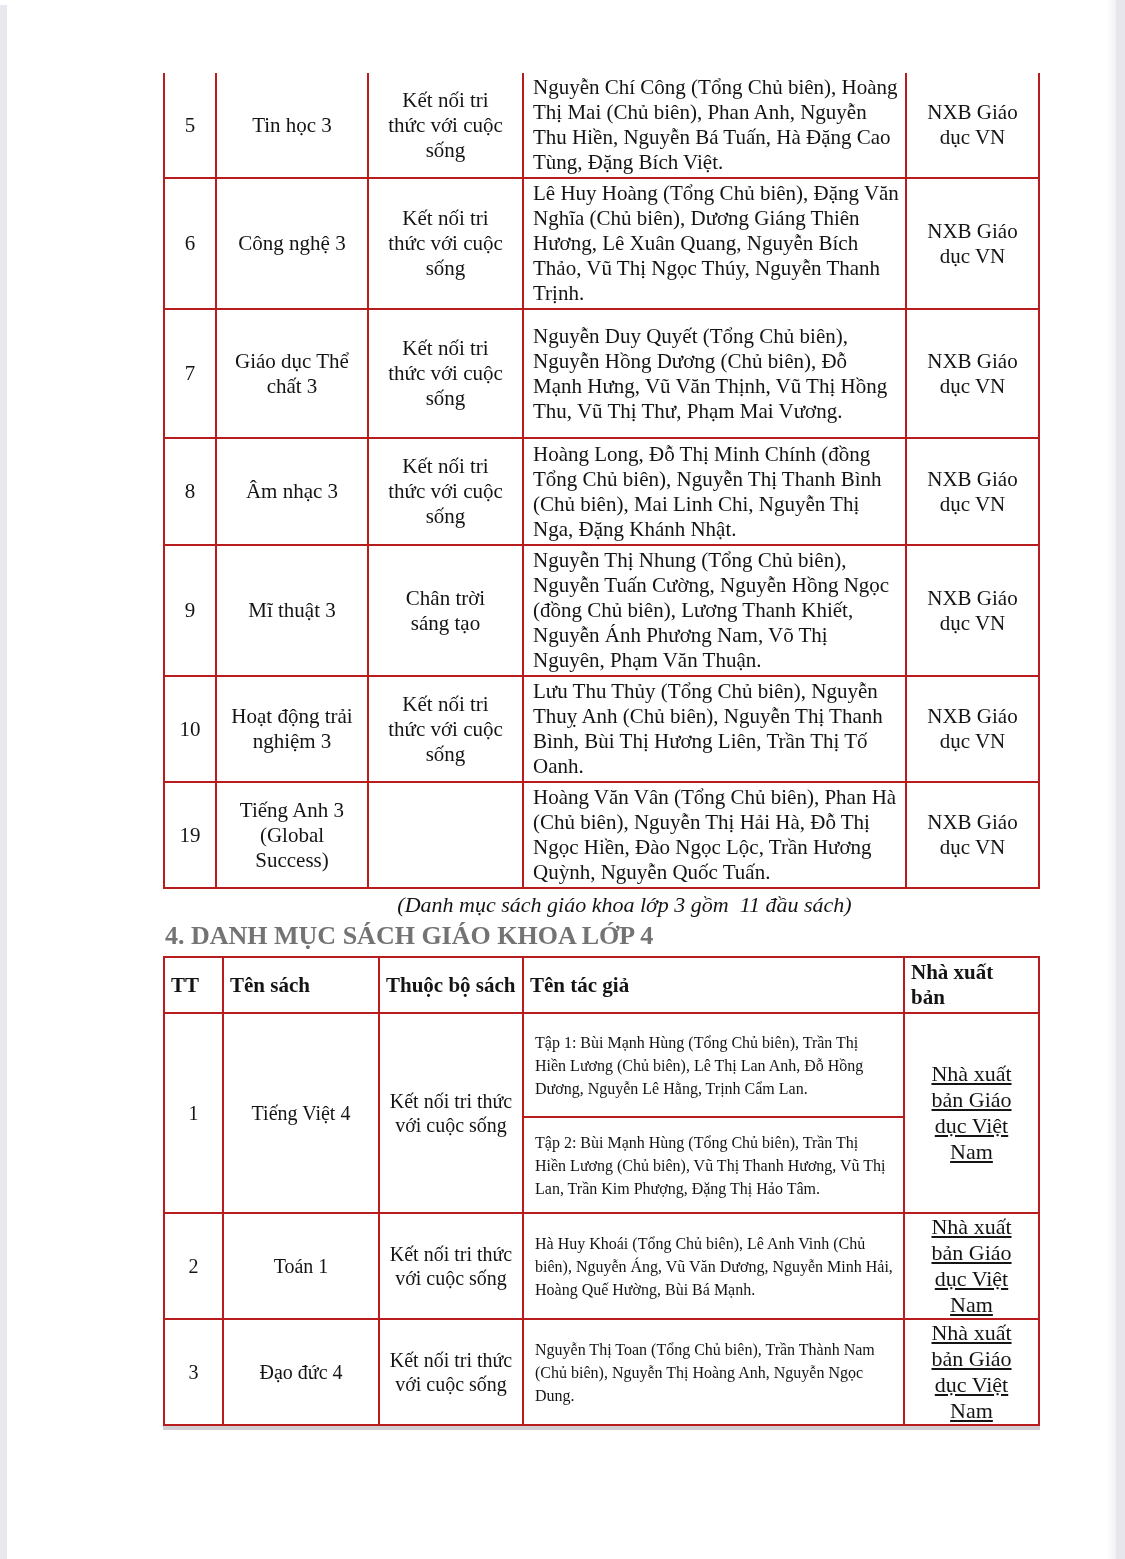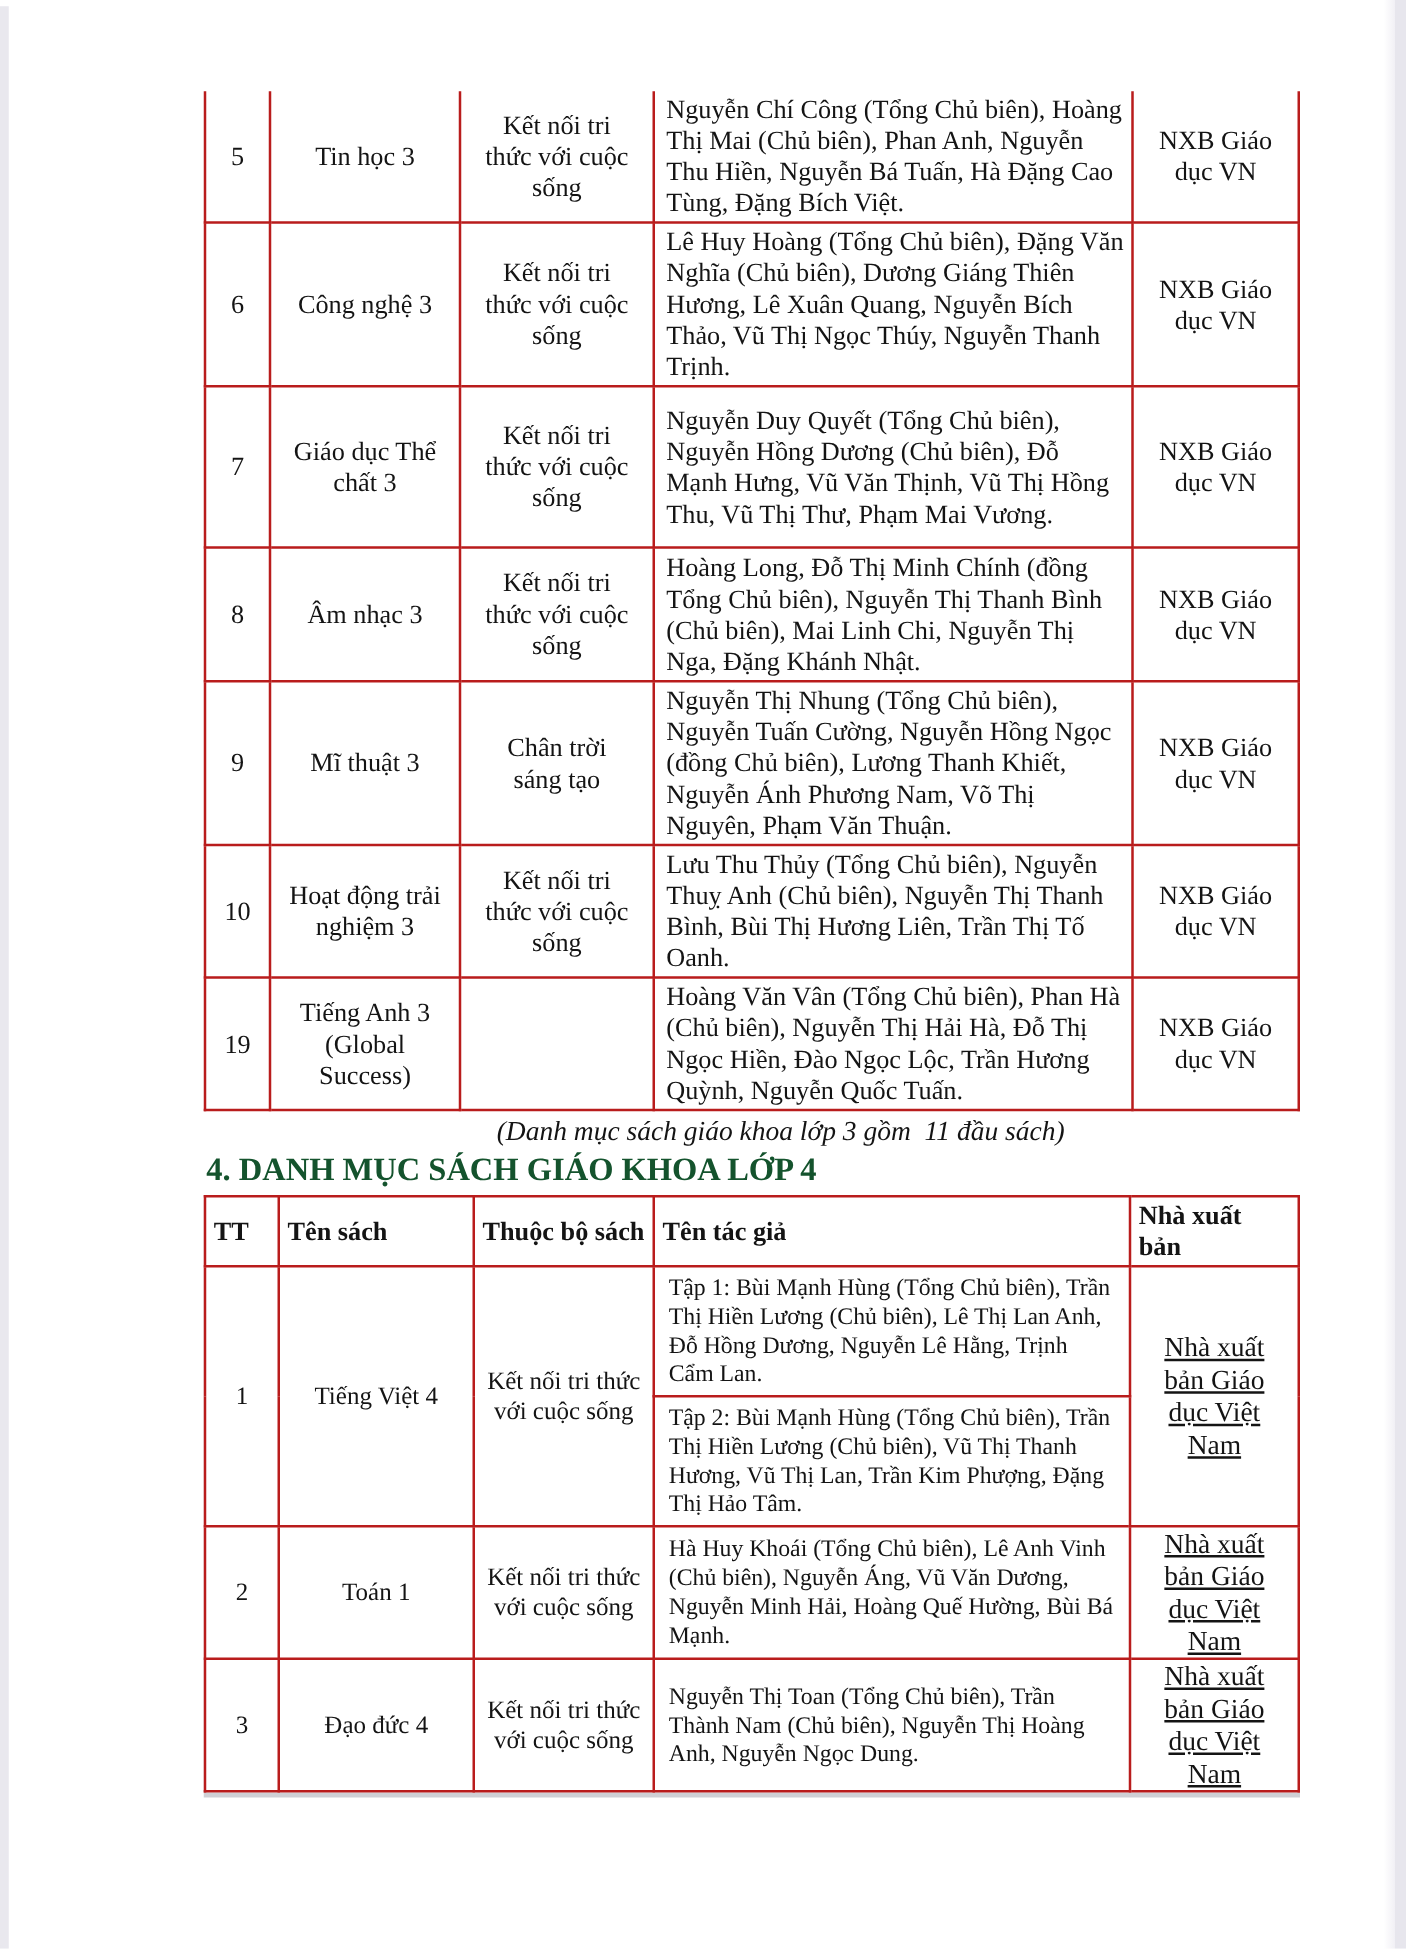--- a/index.html
+++ b/index.html
@@ -46,21 +46,21 @@
   }
   .heading {
     margin:0 0 5px 2px; font-size:26px; line-height:30px; font-weight:bold;
   }
 
   
   .t2 { box-shadow:0 4px 0 rgba(168,167,176,0.55); }
   .t2 th { font-size:21px; line-height:25px; text-align:left; vertical-align:middle;
            font-weight:bold; padding:2px 6px; }
   .t2 td { text-align:center; vertical-align:middle; font-size:20px; line-height:24px; padding:2px 4px; }
-  .t2 td.authors { text-align:left; font-size:19px; line-height:23px; padding:5px 10px 5px 11px; }
+  .t2 td.authors { text-align:left; font-size:16px; line-height:23px; padding:5px 10px 5px 11px; }
   .t2 td.publisher { font-size:22px; line-height:26px; padding:0 16px;text-decoration:underline; }
 
   .t2 tr.hd  { height:55px; }
   .t2 tr.r1a { height:104px; }
   .t2 tr.r1b { height:96px; }
   .t2 tr.r2  { height:96px; }
   .t2 tr.r3  { height:90px; }
 </style>
 </head>
 <body>
@@ -128,21 +128,21 @@
         <td class="name">Tiếng Anh 3 (Global Success)</td>
         <td class="series"></td>
         <td class="authors">Hoàng Văn Vân (Tổng Chủ biên), Phan Hà (Chủ biên), Nguyễn Thị Hải Hà, Đỗ Thị Ngọc Hiền, Đào Ngọc Lộc, Trần Hương Quỳnh, Nguyễn Quốc Tuấn.</td>
         <td class="publisher">NXB Giáo dục VN</td>
       </tr>
     </tbody>
       </table>
 
     <div class="caption">(Danh mục sách giáo khoa lớp 3 gồm  11 đầu sách)</div>
 
-    <h2 class="heading" style="color:#14532d;">4. DANH MỤC SÁCH GIÁO KHOA LỚP 4</h2>
+    <h2 class="heading" style="color:#737373;">4. DANH MỤC SÁCH GIÁO KHOA LỚP 4</h2>
 
     <table class="t2">
       <colgroup>
         <col style="width:59px">
           <col style="width:156px">
           <col style="width:144px">
         <col style="width:381px">
           <col style="width:135px">
       </colgroup>
       <tbody>

